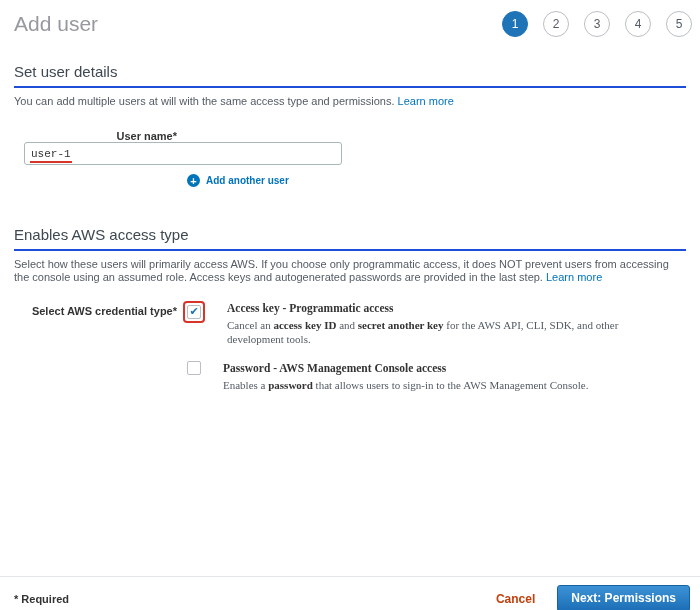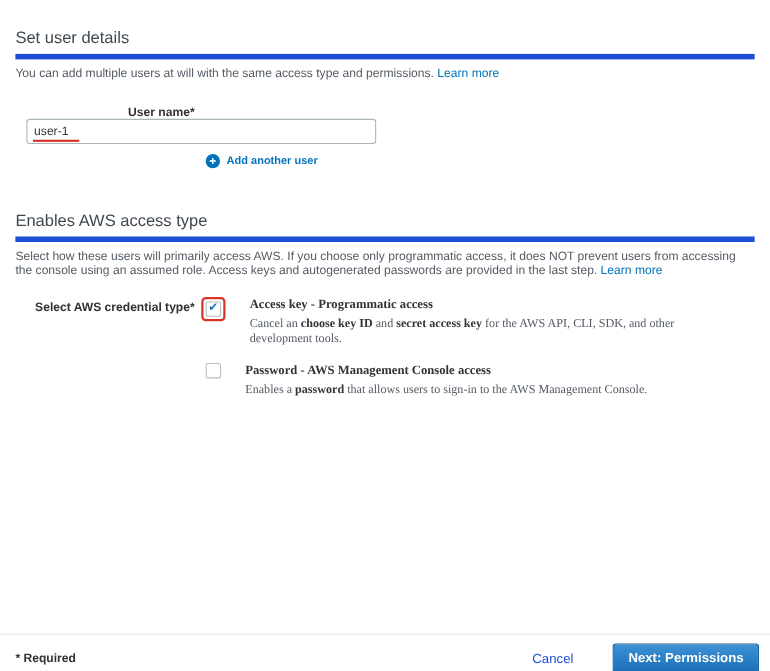--- a/index.html
+++ b/index.html
@@ -23,21 +23,21 @@
     width:26px; height:26px; border-radius:50%;
     border:1px solid #b9bfc2; background:#fff;
     color:#545b64; font-size:12px;
     display:flex; align-items:center; justify-content:center;
   }
   .step.active { background:#1f73b7; border-color:#1f73b7; color:#fff; }
   
   .section-heading {
     font-size:15px; font-weight:400; color:#3f4850;
     margin:0 14px; padding-bottom:6px;
-    border-bottom:5px solid #1d4ed8;
+    border-bottom:2px solid #1d4ed8;
   }
   .sec1-heading { margin-top:26px; }
   .sec2-heading { margin-top:39px; }
   .section-desc {
     font-size:11px; color:#545b64; line-height:13px;
     margin:7px 14px 0 14px;
   }
   a.learn-more { color:#0073bb; text-decoration:none; }
   
   .form-row { display:flex; align-items:flex-start; margin-left:14px; }
@@ -45,21 +45,21 @@
   .form-label {
     width:163px; text-align:right; flex:none;
     font-size:11px; font-weight:bold; color:#333;
     padding-top:6px;
   }
   .form-control { margin-left:10px; }
   .input-wrap { position:relative; }
   .text-input {
     width:318px; height:23px;
     border:1px solid #aab7b8; border-radius:3px;
-    font-family:Liberation Sans, sans-serif;
+    font-family:Liberation Mono, monospace;
     font-size:11px; color:#333; padding:0 6px;
     outline:none; background:#fff;
   }
   .red-underline {
     position:absolute; left:6px; top:19px;
     width:42px; height:2px; background:#d8352a;
   }
   .add-another {
     display:flex; align-items:center; gap:6px;
     margin:9px 0 0 187px; cursor:pointer;
@@ -98,36 +98,46 @@
   
   .footer {
     position:absolute; left:0; right:0; top:576px;
     border-top:1px solid #e3e6e8;
     display:flex; align-items:center; justify-content:space-between;
     padding:8px 10px 0 14px;
   }
   .required-note { font-size:11px; font-weight:bold; color:#333; }
   .footer-actions { display:flex; align-items:center; }
   .cancel-link {
-    font-size:12px; font-weight:normal; color:#1d4ed8;
-    text-decoration:none; margin-right:36px; cursor:pointer;
+    font-size:12px; font-weight:bold; color:#c2410c;
+    text-decoration:none; margin-right:22px; cursor:pointer;
   }
   .btn-primary {
     font-family:"Liberation Sans", sans-serif;
     font-size:12px; font-weight:bold; color:#fff;
     background:linear-gradient(#3d92d6, #1b6eb5);
     border:1px solid #16619f; border-radius:3px;
     padding:5px 13px 6px 13px; cursor:pointer;
   }
 </style>
 </head>
 <body>
 
 <div class="page">
 
+  <div class="header">
+    <div class="page-title">Add user</div>
+    <div class="steps">
+      <span class="step active">1</span>
+      <span class="step">2</span>
+      <span class="step">3</span>
+      <span class="step">4</span>
+      <span class="step">5</span>
+    </div>
+  </div>
 
   <div class="section-heading sec1-heading">Set user details</div>
   <div class="section-desc">
     <span>You can add multiple users at will with the same access type and permissions. </span><a class="learn-more">Learn more</a>
   </div>
 
   <div class="form-row username-row">
     <div class="form-label">User name*</div>
     <div class="form-control input-wrap">
       <input class="text-input" type="text" value="user-1" style="">
@@ -149,21 +159,21 @@
     <div class="form-label cred-label">Select AWS credential type*</div>
     <div class="checkbox-cell">
       <span class="anno-box">
         <span class="checkbox">
             <span>✔</span>
           </span>
       </span>
     </div>
     <div class="option-text">
       <div class="option-title">Access key - Programmatic access</div>
-      <div class="option-desc"><span>Cancel an </span><b>choose key ID</b><span> and </span><b>secret access key</b><span> for the AWS API, CLI, SDK, and other development tools.</span></div>
+      <div class="option-desc"><span>Cancel an </span><b>access key ID</b><span> and </span><b>secret another key</b><span> for the AWS API, CLI, SDK, and other development tools.</span></div>
     </div>
   </div>
 
   <div class="form-row option-row2">
     <div class="form-label"></div>
     <div class="checkbox-cell">
       <span class="checkbox"></span>
     </div>
     <div class="option-text">
       <div class="option-title">Password - AWS Management Console access</div>

